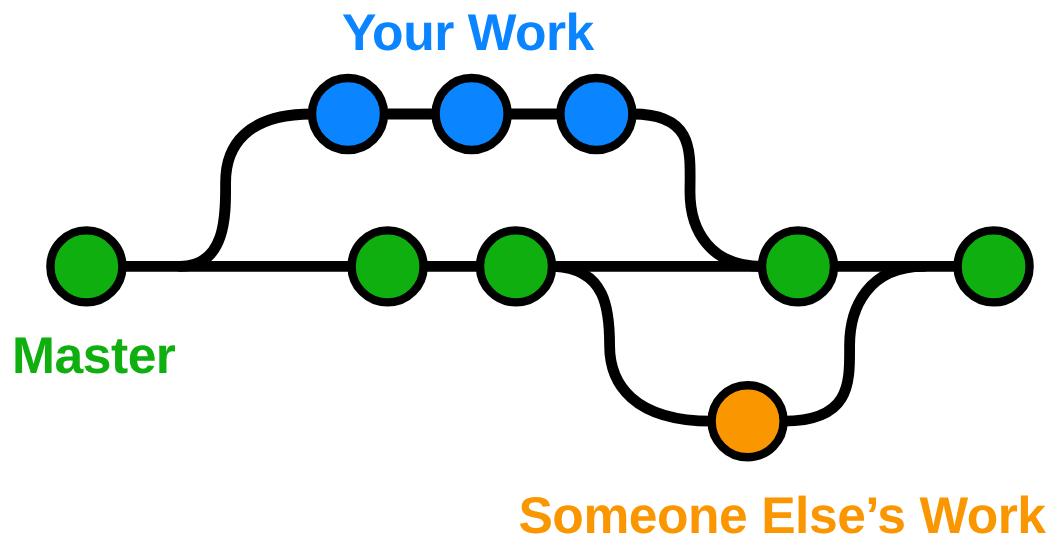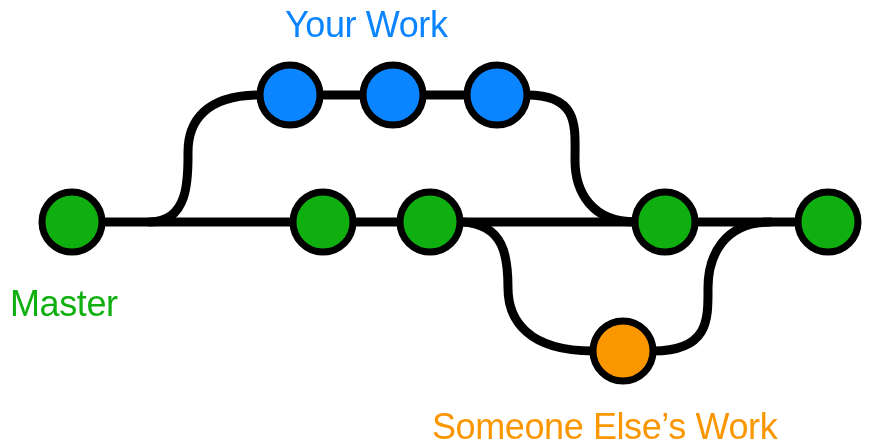--- a/index.html
+++ b/index.html
@@ -20,22 +20,22 @@
   }
   #git-graph {
     position: absolute;
     top: 0;
     left: 0;
     width: 875px;
     height: 448px;
   }
   .branch-label {
     font-family: "Liberation Sans", sans-serif;
-    font-weight: normal;
-    font-size: 36px;
+    font-weight: bold;
+    font-size: 43px;
     letter-spacing: -0.4px;
     white-space: nowrap;
   }
 </style>
 </head>
 <body>
 
 <div id="diagram-root" style="width: 875px; height: 448px; background: rgb(255, 255, 255);">
 
   <svg id="git-graph" viewBox="0 0 875 448" width="875" height="448" xmlns="http://www.w3.org/2000/svg">
@@ -65,17 +65,17 @@
       <circle cx="290" cy="95" r="30" fill="#0A84FF"></circle>
       <circle cx="393" cy="95" r="30" fill="#0A84FF"></circle>
       <circle cx="497" cy="95" r="30" fill="#0A84FF"></circle>
 
       <circle cx="623" cy="351" r="30" fill="#FA9600"></circle>
     </g>
   </svg>
 
   <div class="branch-label" style="position: absolute; left: 285px; top: 4px; color: rgb(10, 132, 255);">Your Work</div>
 
-  <div class="branch-label" style="position: absolute; left: 10px; top: 273px; color: rgb(15, 175, 15); margin-top: 10px;">Master</div>
+  <div class="branch-label" style="position: absolute; left: 10px; top: 273px; color: rgb(15, 175, 15);">Master</div>
 
   <div class="branch-label" style="position: absolute; left: 432px; top: 406px; color: rgb(250, 150, 0); text-align: center;">Someone Else’s Work</div>
 
 </div>
 
 </body></html>

